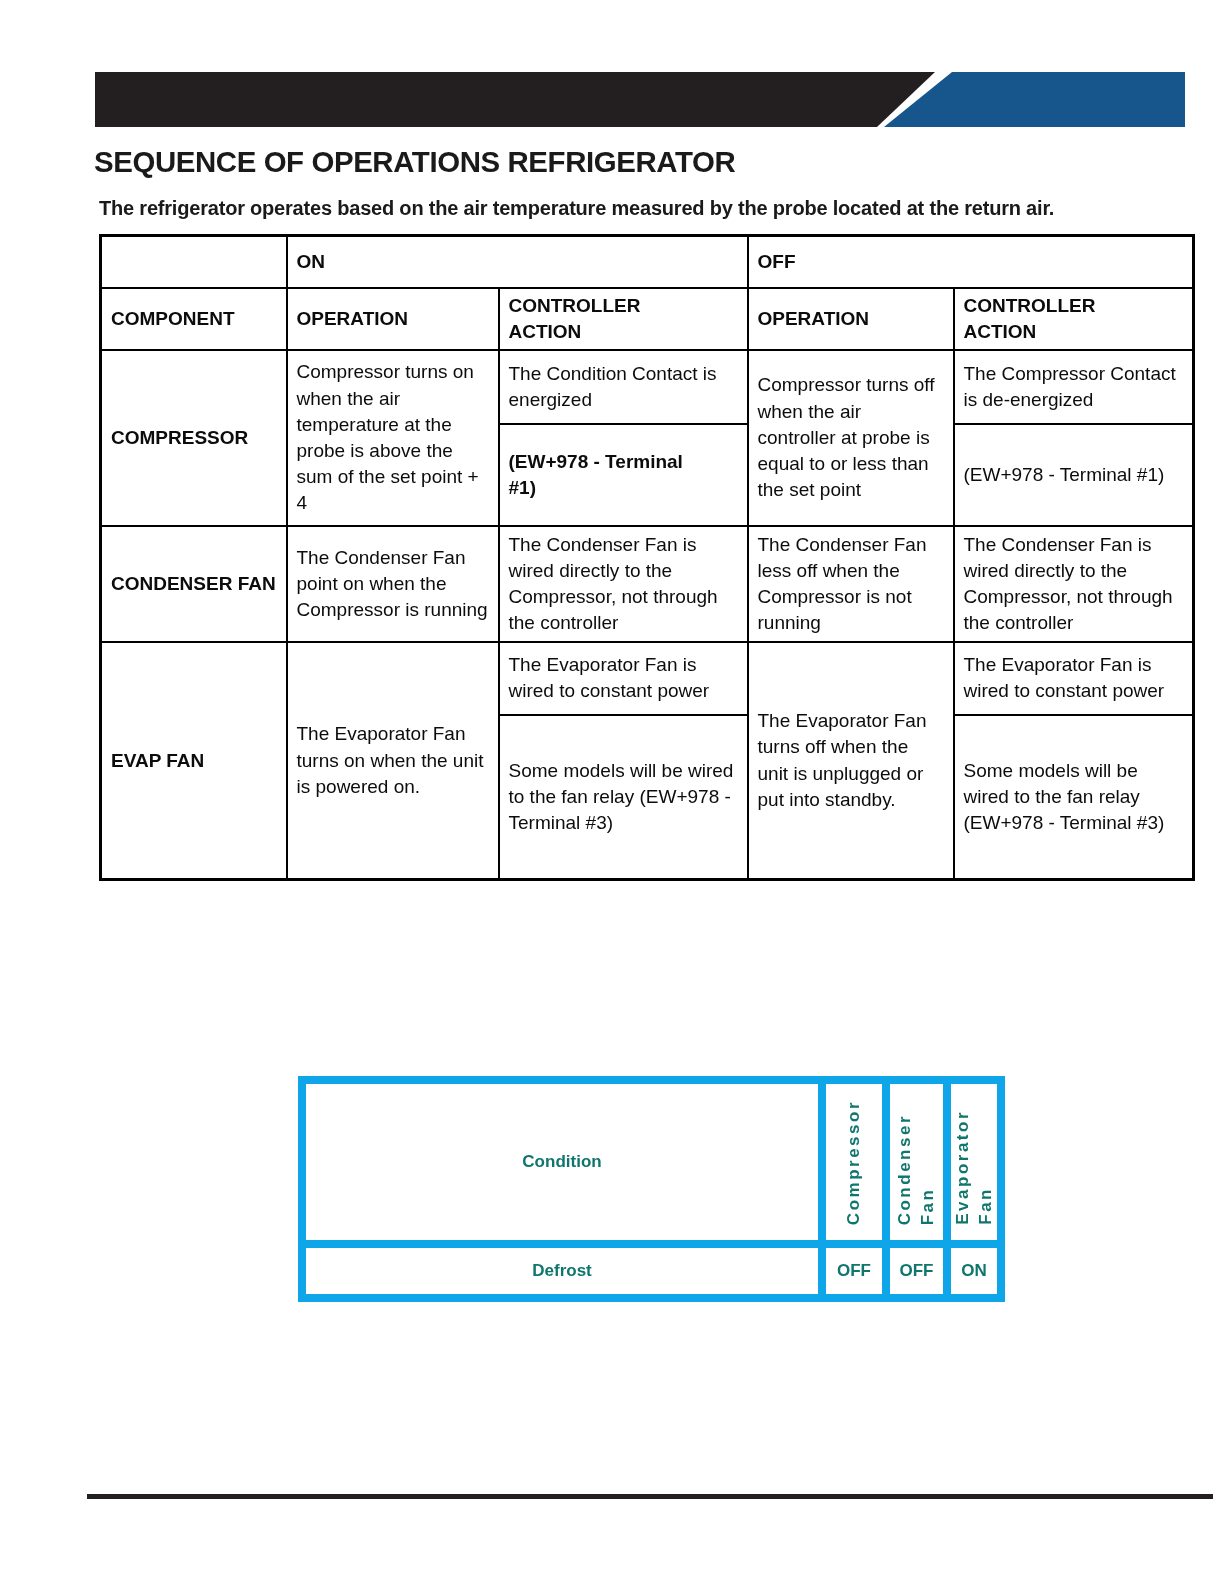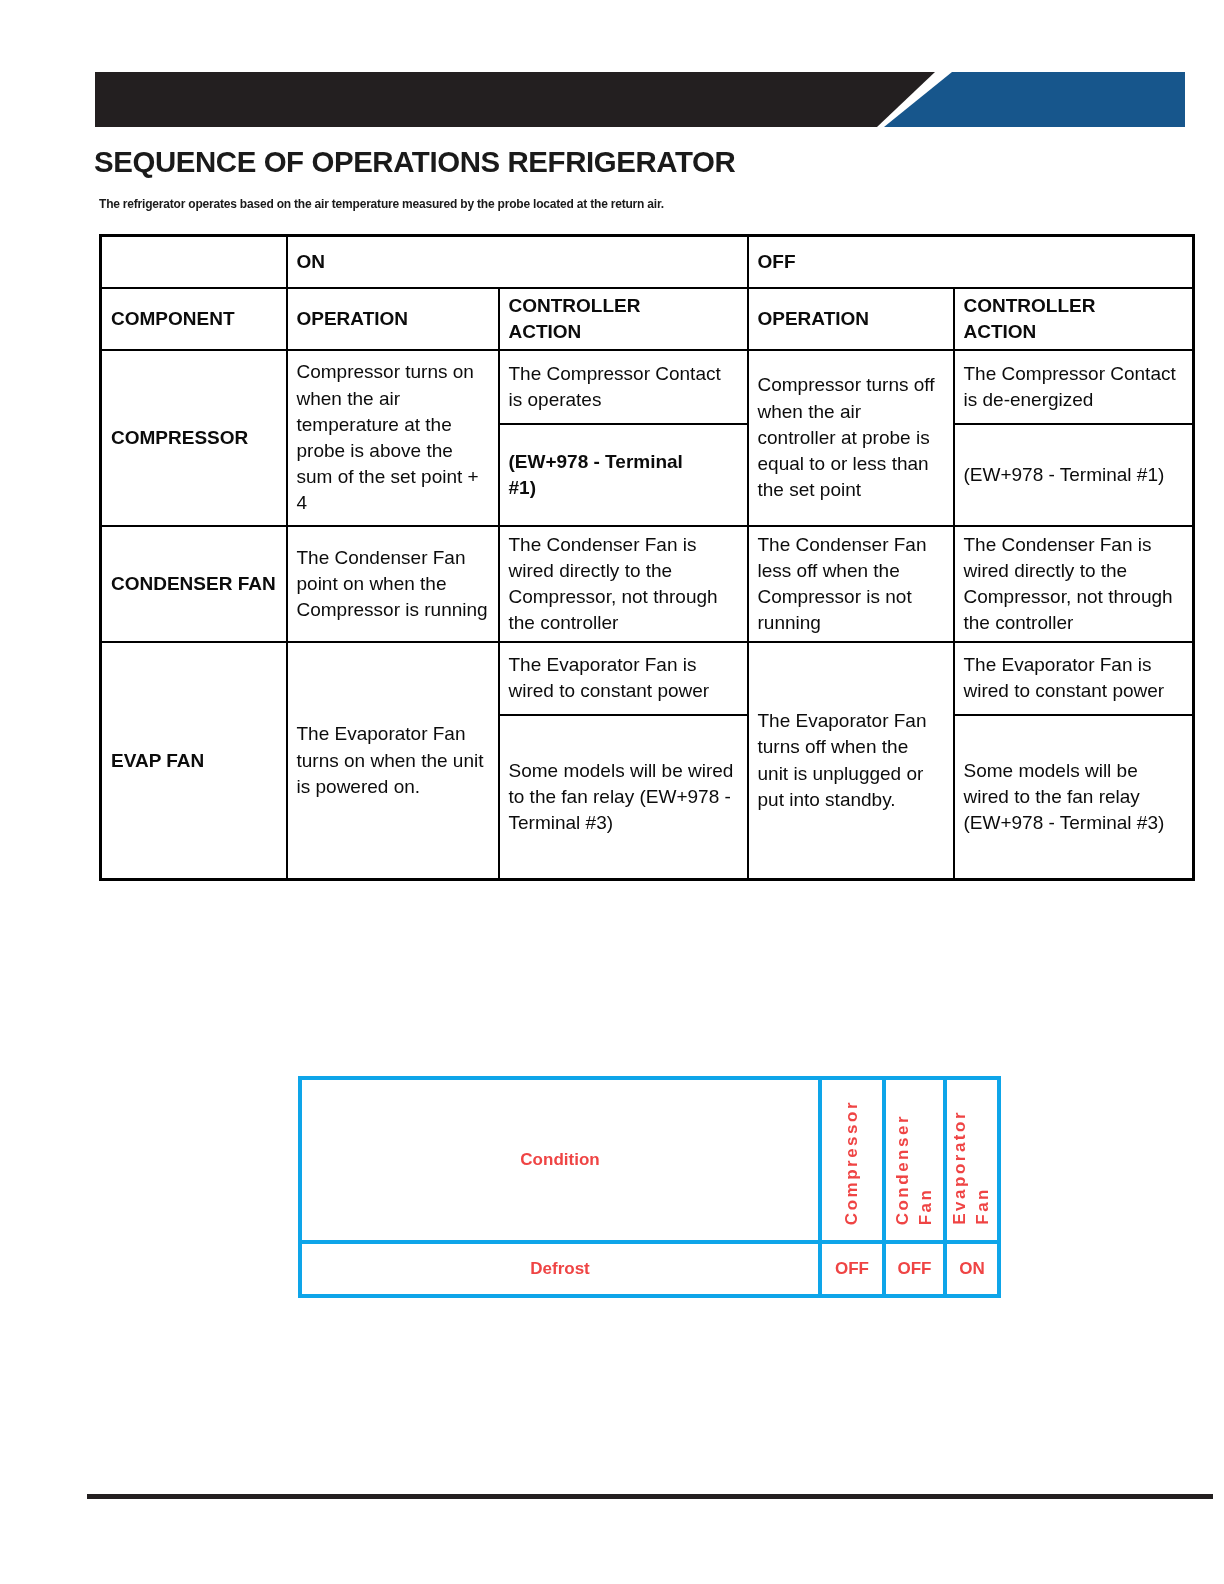--- a/index.html
+++ b/index.html
@@ -20,39 +20,39 @@
     clip-path:polygon(68px 0, 100% 0, 100% 100%, 0 100%);
   }
 
   .page-title {
     position:absolute; left:62px; top:145px;
     font-size:30px; font-weight:800; letter-spacing:-0.4px; color:#1a1a1a;
     transform:scaleX(0.98); transform-origin:left;
   }
   .page-subtitle {
     position:absolute; left:67px; top:197px;
-    font-size:12px; font-weight:700; letter-spacing:-0.2px; color:#1a1a1a;
+    font-size:20px; font-weight:700; letter-spacing:-0.2px; color:#1a1a1a;
   }
 
   
   table.seq { position:absolute; left:67px; top:234px; width:1093px;
     border-collapse:collapse; table-layout:fixed; border:3px solid #000; }
   table.seq td { border:2px solid #000; padding:4px 9px; font-size:19px;
     line-height:1.38; vertical-align:middle; color:#0c0c0c; word-wrap:break-word; }
   td.group-h { font-size:24px; font-weight:700; padding-left:11px; }
   td.col-h   { font-size:20px; font-weight:700; white-space:pre-line; line-height:1.25; }
   td.comp    { font-size:19px; font-weight:700; }
   td.top     { vertical-align:top; padding-top:6px; }
   .pre       { white-space:pre-line;font-weight:bold; }
 
   
   table.cond { position:absolute; left:266px; top:1076px; width:699px;
     border-collapse:collapse; table-layout:fixed; border:3px solid #000; }
-  table.cond td { border:4px solid #0ea5e9; font-size:17px; font-weight:700;
-    text-align:center; color:#ef4444; }
+  table.cond td { border:8px solid #0ea5e9; font-size:17px; font-weight:700;
+    text-align:center; color:#0f766e; }
   td.ct-cond-h { vertical-align:middle; font-size:18px; }
   td.ct-rot { vertical-align:bottom; padding-bottom:10px; }
   .vert {
     display:inline-block; writing-mode:vertical-rl; transform:rotate(180deg);
     white-space:pre-line; font-size:17px; font-weight:700;
     letter-spacing:2.5px; line-height:1.35; text-align:left;
   }
 
   .footer-rule { position:absolute; left:55px; top:1494px; width:1126px; height:5px; }
 </style>
@@ -86,21 +86,21 @@
       <td class="col-h">OPERATION</td>
       <td class="col-h">CONTROLLER
 ACTION</td>
       <td class="col-h">OPERATION</td>
       <td class="col-h">CONTROLLER
 ACTION</td>
     </tr>
     <tr style="height:74px">
       <td class="comp" rowspan="2">COMPRESSOR</td>
       <td class="top" rowspan="2">Compressor turns on when the air temperature at the probe is above the sum of the set point + 4</td>
-      <td class="top">The Compressor Contact is operates</td>
+      <td class="top">The Condition Contact is energized</td>
       <td class="top" rowspan="2">Compressor turns off when the air controller at probe is equal to or less than the set point</td>
       <td class="top">The Compressor Contact is de-energized</td>
     </tr>
     <tr style="height:102px">
       <td class="pre">(EW+978 - Terminal
 #1)</td>
       <td>(EW+978 - Terminal #1)</td>
     </tr>
     <tr style="height:116px">
       <td class="comp">CONDENSER FAN</td>

